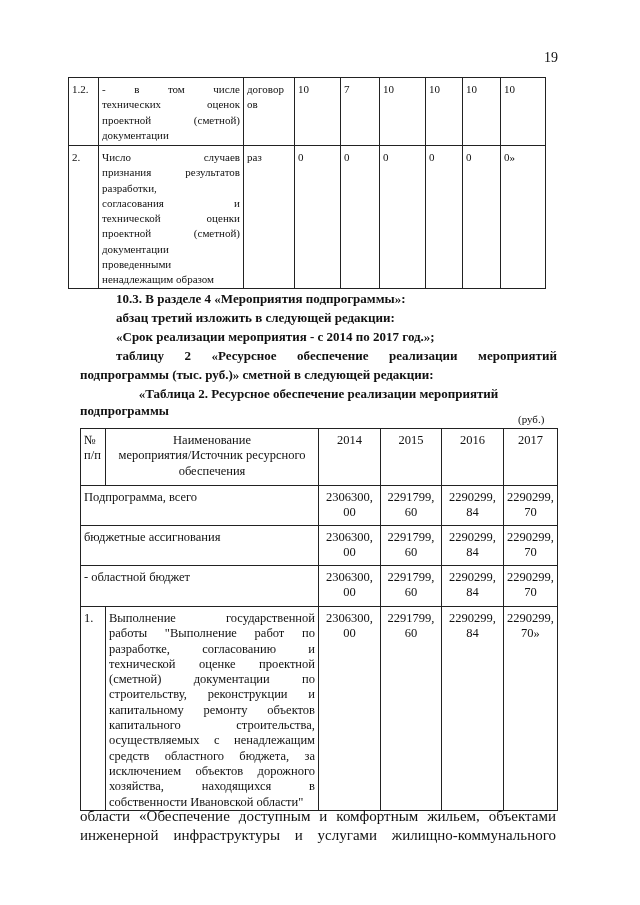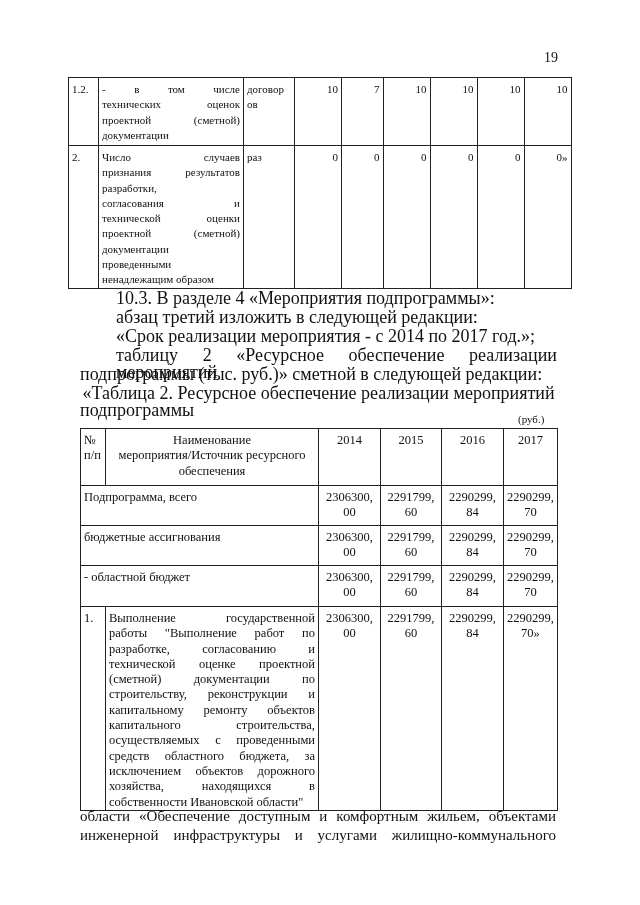--- a/index.html
+++ b/index.html
@@ -3,24 +3,24 @@
 <meta charset="utf-8">
 <style>
   html, body { margin: 0; padding: 0; background: #ffffff; }
   body { width: 640px; height: 905px; position: relative; overflow: hidden;
          font-family: "Liberation Serif", "DejaVu Serif", serif; color: #111; }
   .page-num { position: absolute; left: 544px; top: 50px; font-size: 14px; }
   table { border-collapse: collapse; position: absolute; table-layout: fixed; }
   td, th { border: 1px solid #222; vertical-align: top; font-weight: normal; padding: 0 3px; }
   #t1 { left: 68px; top: 77px; font-size: 11px; line-height: 15.3px; }
   #t1 td { padding-top: 4px; }
-  #t1 .num { text-align: right; padding-left: 32px; }
+  #t1 .num { text-align: left; }
   .jl { display: block; text-align: justify; text-align-last: justify; }
   .ll { display: block; text-align-last: left; }
-  .para { position: absolute; font-size: 18px; line-height: 17px; white-space: nowrap; }
+  .para { position: absolute; font-size: 13px; line-height: 17px; white-space: nowrap; font-weight: bold; }
   #t2 { left: 80px; top: 428px; font-size: 12.5px; line-height: 15.3px; }
   #t2 td, #t2 th { padding-top: 4px; }
   #t2 .c { text-align: center; }
   .rub { position: absolute; left: 518px; top: 413px; font-size: 11px; }
   .p11 { position: absolute; left: 80px; top: 807px; width: 476px; font-size: 15px; line-height: 19px; }
   .p11 .jl { text-align: justify; text-align-last: justify; }
 </style>
 </head>
 <body>
 
@@ -181,21 +181,21 @@
     <td>1.</td>
     <td>
       <span class="jl">Выполнение государственной</span>
       <span class="jl">работы "Выполнение работ по</span>
       <span class="jl">разработке, согласованию и</span>
       <span class="jl">технической оценке проектной</span>
       <span class="jl">(сметной) документации по</span>
       <span class="jl">строительству, реконструкции и</span>
       <span class="jl">капитальному ремонту объектов</span>
       <span class="jl">капитального строительства,</span>
-      <span class="jl">осуществляемых с проведенными</span>
+      <span class="jl">осуществляемых с ненадлежащим</span>
       <span class="jl">средств областного бюджета, за</span>
       <span class="jl">исключением объектов дорожного</span>
       <span class="jl">хозяйства, находящихся в</span>
       <span class="ll">собственности Ивановской области"</span>
     </td>
     <td class="c">
           <span style="display:block">2306300,</span>
           <span style="display:block">00</span>
         </td>
     <td class="c">

